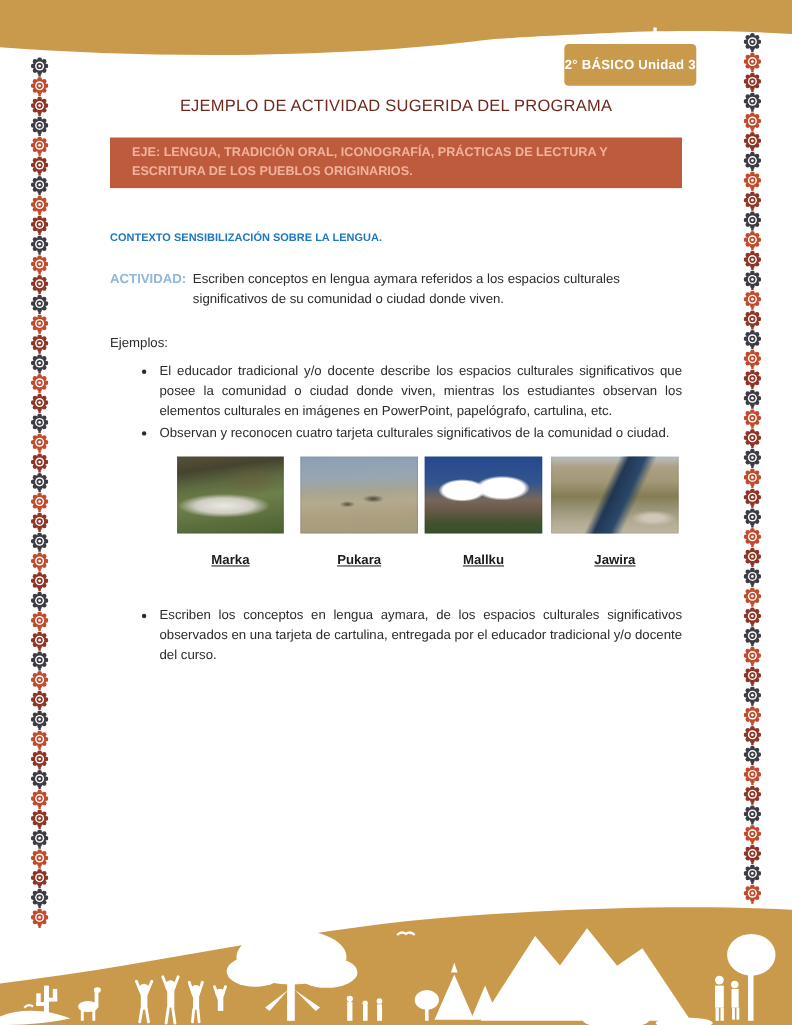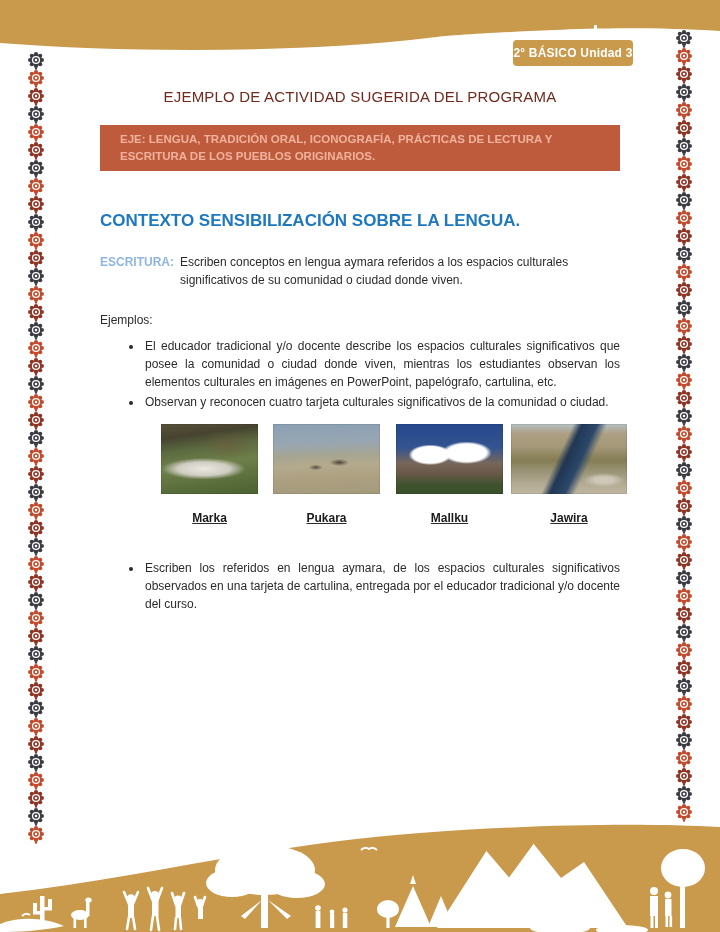--- a/index.html
+++ b/index.html
@@ -3,42 +3,42 @@
 <meta charset="utf-8">
 <style>
   html,body{margin:0;padding:0;}
   .page{
     position:relative;width:720px;height:932px;background:#ffffff;overflow:hidden;
     font-family:"Liberation Sans","DejaVu Sans",sans-serif;color:#2b2b2b;
   }
   
   .top-band{position:absolute;top:0;left:0;}
   .unit-badge{
-    position:absolute;left:513px;top:40px;width:120px;height:26px;
+    position:absolute;left:513px;top:40px;width:120px;height:38px;
     background:var(--band-gold,#C99A4C);border-radius:4px;
     display:flex;align-items:center;justify-content:center;
     color:#fff;font-size:12px;font-weight:600;letter-spacing:.2px;
   }
   
   .border-col{position:absolute;display:flex;flex-direction:column;width:16px;}
   .border-col svg{display:block;}
   .border-left{left:28px;top:52px;}
   .border-right{left:676px;top:30px;}
   
   .content{position:absolute;left:100px;top:88px;width:520px;}
   .doc-title{
     margin:0 0 20px 0;text-align:center;font-size:15px;font-weight:normal;
     color:var(--title-maroon,#70291C);letter-spacing:.2px;
   }
   .eje-banner{
     background:var(--banner-bg,#BF5B3D);color:var(--banner-text,#F0B29C);
     font-size:11.5px;font-weight:bold;line-height:17px;padding:6px 20px;
   }
   .context-heading{
-    margin:40px 0 0 0;font-size:17px;font-weight:bold;
+    margin:40px 0 0 0;font-size:10px;font-weight:bold;
     color:var(--heading-blue,#1E78C0);
   }
   .activity-row{display:flex;margin-top:22px;font-size:12px;line-height:18px;}
   .activity-label{color:var(--activity-blue,#8FB6DC);font-weight:bold;white-space:nowrap;margin-right:6px;}
   .activity-text{flex:1;}
   .examples-label{margin-top:24px;font-size:12px;}
   ul.bullets{margin:10px 0 0 0;padding:0 0 0 43px;font-size:12px;line-height:18px;}
   ul.bullets li{margin:0 0 2px 0;text-align:justify;padding-left:2px;}
   ul.bullets.single{margin-top:34px;}
   
@@ -1408,52 +1408,52 @@
 
   <div class="content">
 
     <h1 class="doc-title">EJEMPLO DE ACTIVIDAD SUGERIDA DEL PROGRAMA</h1>
 
     <div class="eje-banner">EJE: LENGUA, TRADICIÓN ORAL, ICONOGRAFÍA, PRÁCTICAS DE LECTURA Y ESCRITURA DE LOS PUEBLOS ORIGINARIOS.</div>
 
     <div class="context-heading">CONTEXTO SENSIBILIZACIÓN SOBRE LA LENGUA.</div>
 
     <div class="activity-row">
-      <span class="activity-label">ESCRITURA:</span>
+      <span class="activity-label">ACTIVIDAD:</span>
       <span class="activity-text">Escriben conceptos  en lengua aymara referidos a los espacios culturales significativos de su comunidad o ciudad donde viven.</span>
     </div>
 
     <div class="examples-label">Ejemplos:</div>
 
     <ul class="bullets">
       <li>El educador tradicional y/o docente describe los espacios culturales significativos que posee la comunidad o ciudad donde viven, mientras los estudiantes observan los elementos culturales en imágenes en PowerPoint, papelógrafo, cartulina, etc.</li>
       <li>Observan y reconocen cuatro tarjeta culturales significativos de la comunidad o ciudad.</li>
     </ul>
 
     <div class="gallery">
       <figure>
         <div class="ph ph-marka" title="village in green mountain valley"></div>
         <figcaption>Marka</figcaption>
       </figure>
       <figure style="margin-left:15px;">
         <div class="ph ph-pukara" title="rocky hillside with hazy mountains"></div>
         <figcaption>Pukara</figcaption>
       </figure>
-      <figure style="margin-left:16px;">
+      <figure style="margin-left:6px;">
         <div class="ph ph-mallku" title="snow-capped twin mountain peaks"></div>
         <figcaption>Mallku</figcaption>
       </figure>
       <figure style="margin-left:8px;">
         <div class="ph ph-jawira" title="river crossing the altiplano"></div>
         <figcaption>Jawira</figcaption>
       </figure>
     </div>
 
     <ul class="bullets single">
-      <li>Escriben los referidos en lengua aymara, de los espacios culturales significativos observados en una tarjeta de cartulina, entregada por el educador tradicional y/o docente del curso.</li>
+      <li>Escriben los conceptos en lengua aymara, de los espacios culturales significativos observados en una tarjeta de cartulina, entregada por el educador tradicional y/o docente del curso.</li>
     </ul>
 
   </div>
 
   <svg class="footer-art" width="720" height="112" viewBox="0 0 720 112">
     <path d="M0,74 C140,58 270,24 420,13 C540,4 645,3 720,7 L720,112 L0,112 Z" fill="#C99A4C"></path>
     <g fill="#ffffff">
 
       <path d="M0,104 C22,95 48,99 64,106 C42,111 16,112 0,112 Z"></path>
 

